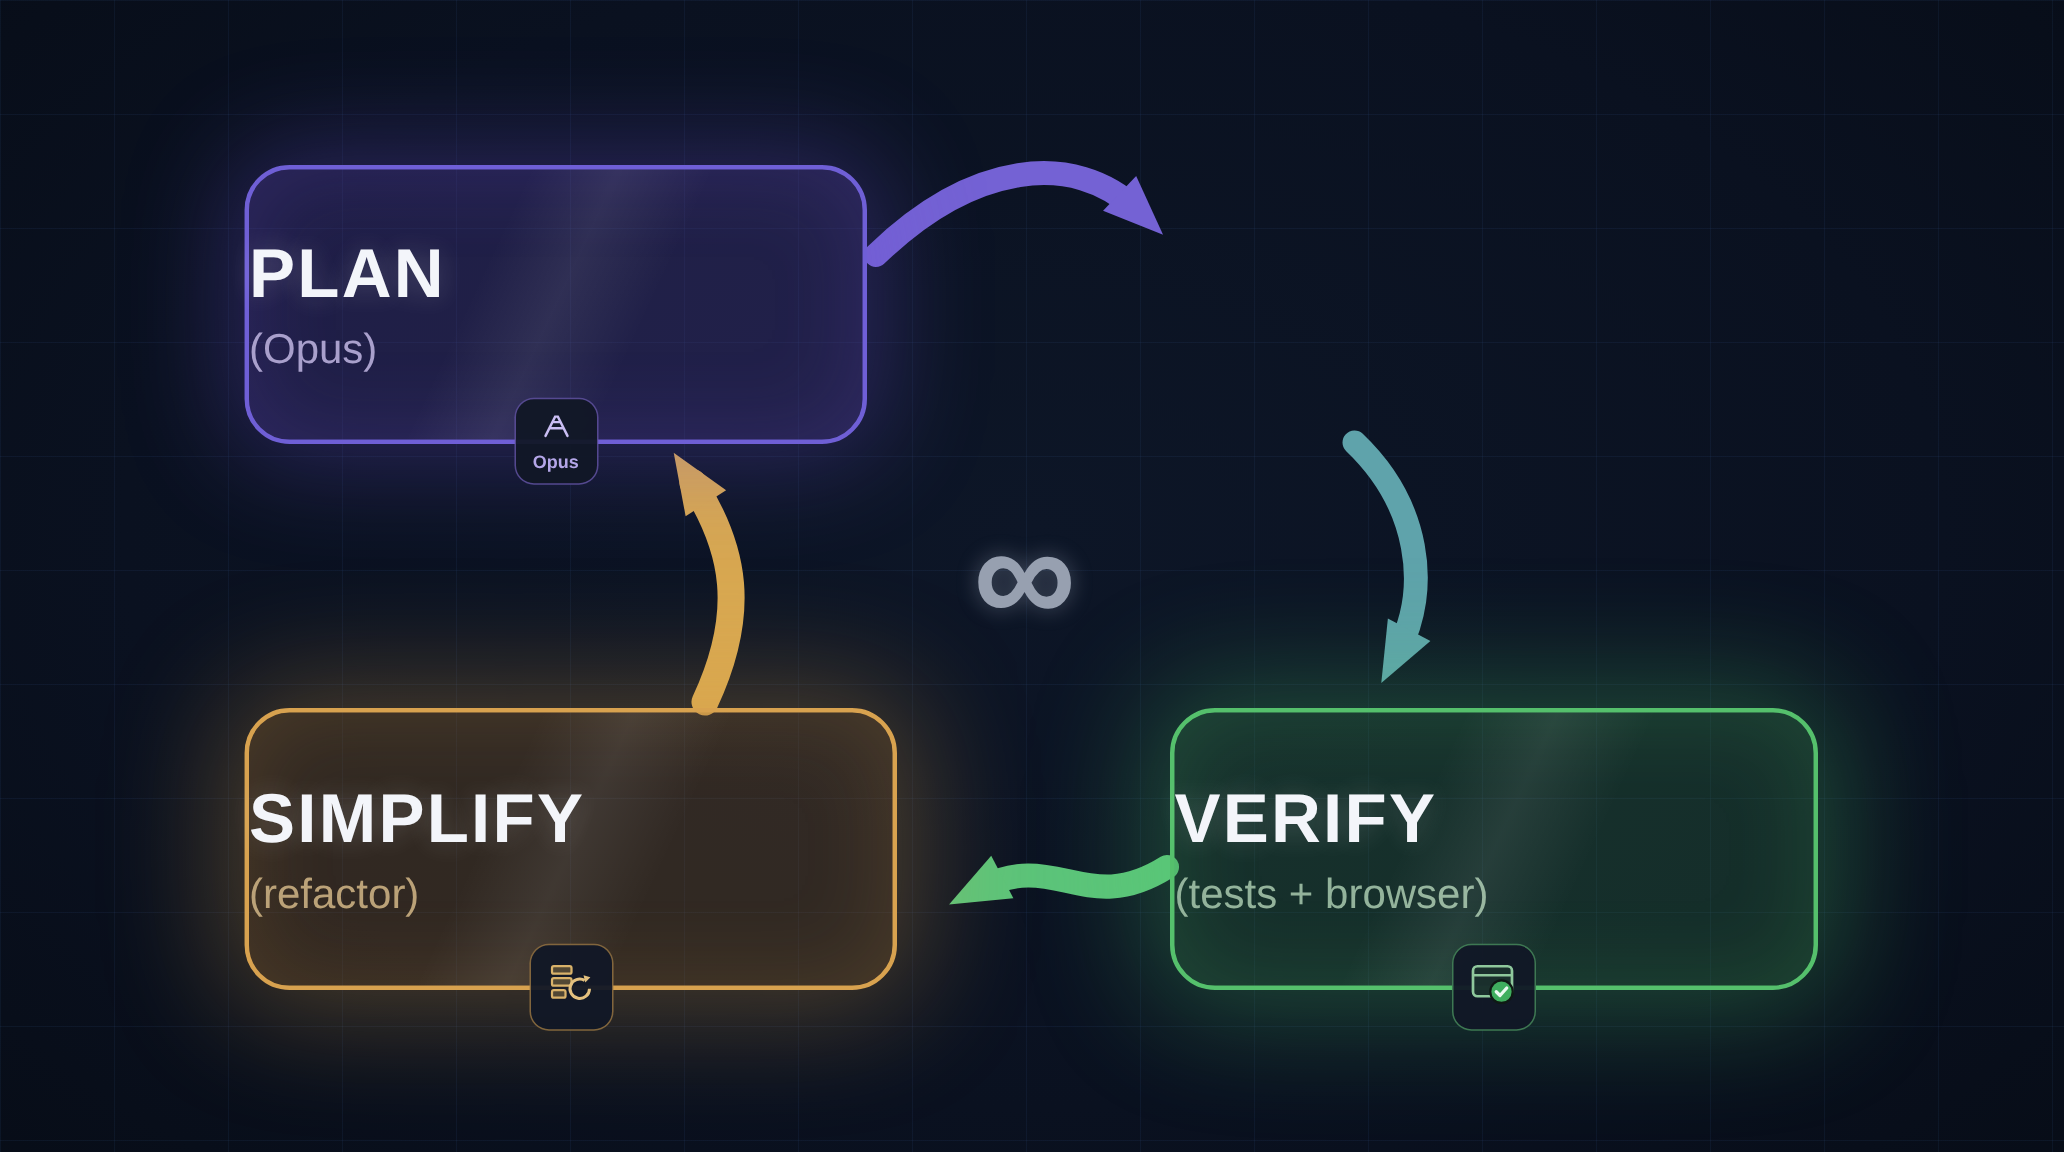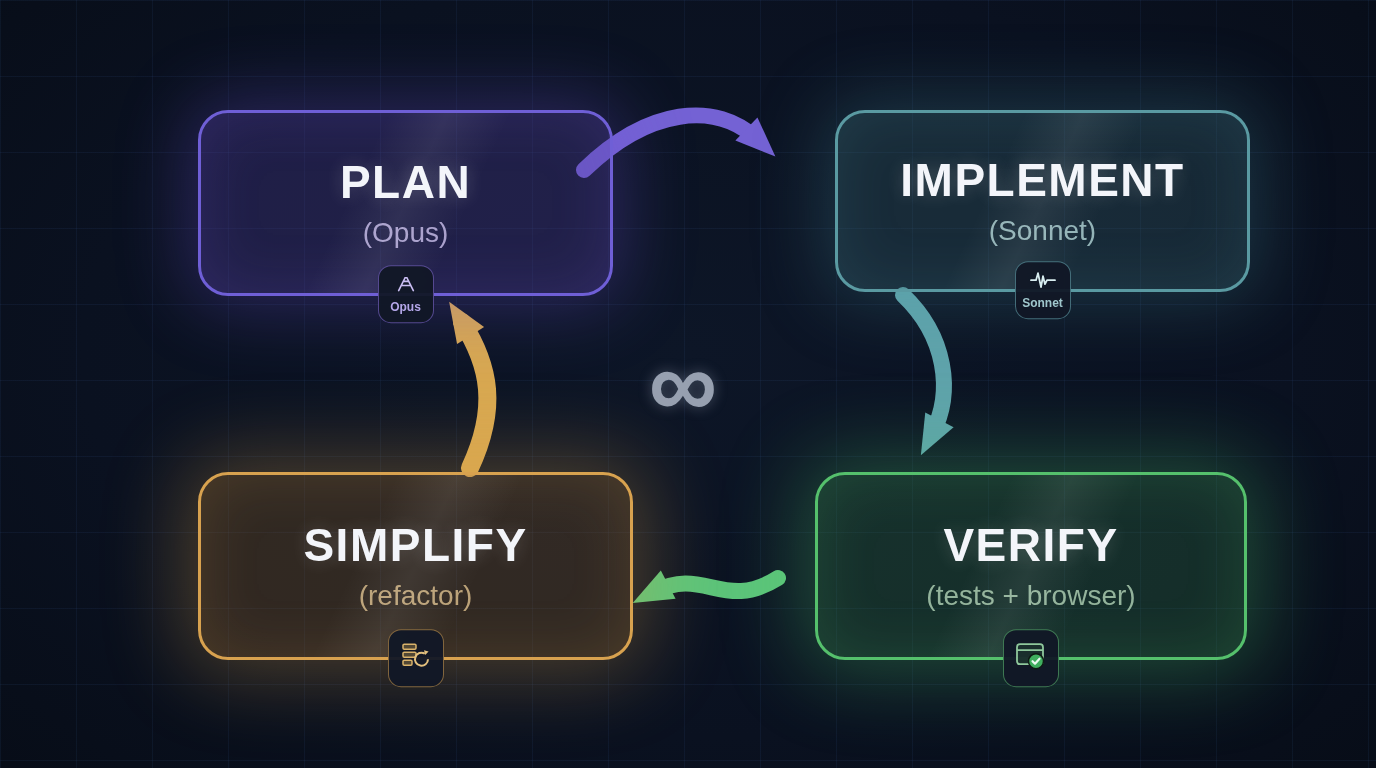--- a/index.html
+++ b/index.html
@@ -7,22 +7,22 @@
     position:relative;width:1376px;height:768px;overflow:hidden;
     font-family:"Liberation Sans", sans-serif;
     background:
       linear-gradient(rgba(62,104,168,0.10) 1px, transparent 1px),
       linear-gradient(90deg, rgba(62,104,168,0.10) 1px, transparent 1px),
       radial-gradient(1100px 700px at 50% 46%, #0d1627 0%, #0a1120 55%, #060b14 100%);
     background-size:76px 76px, 76px 76px, 100% 100%;
   }
   .node{
     position:absolute;border-radius:30px;
-    display:flex;flex-direction:column;align-items:center;justify-content:center;
-    text-align:center;box-sizing:border-box;margin-left:35px;
+    display:flex;flex-direction:column;align-items:flex-start;justify-content:center;
+    text-align:center;box-sizing:border-box;
   }
   .node::after{
     content:"";position:absolute;inset:0;border-radius:28px;pointer-events:none;
     background:linear-gradient(115deg, transparent 38%, rgba(255,255,255,0.07) 50%, transparent 63%);
   }
   .node .title{
     font-size:46px;font-weight:bold;color:#f3f5fa;letter-spacing:1.5px;line-height:1.1;
     text-shadow:0 0 18px rgba(255,255,255,0.18);
   }
   .node .subtitle{font-size:28px;margin-top:10px;font-weight:normal;}
@@ -104,32 +104,20 @@
     <div class="badge">
       <span>
         <svg width="22" height="20" viewBox="0 0 24 20">
           <path d="M4 17 L11 3 L13 3 L20 17 M7.5 11.5 L16.5 11.5 M9.5 7 L14.5 7" fill="none" stroke="#c9bdf2" stroke-width="1.8" stroke-linecap="round"></path>
         </svg>
       </span>
       <span class="badge-label">Opus</span>
     </div>
   </div>
 
-  <div class="node" id="node-implement">
-    <div class="title">IMPLEMENT</div>
-    <div class="subtitle">(Sonnet)</div>
-    <div class="badge">
-      <span>
-        <svg width="26" height="20" viewBox="0 0 26 20">
-          <path d="M1 10 H6 L8 3 L11 17 L13 6 L15 14 L17 10 H25" fill="none" stroke="#d8edf0" stroke-width="1.8" stroke-linejoin="round" stroke-linecap="round"></path>
-        </svg>
-      </span>
-      <span class="badge-label">Sonnet</span>
-    </div>
-  </div>
 
   <div class="node" id="node-verify">
     <div class="title">VERIFY</div>
     <div class="subtitle">(tests + browser)</div>
     <div class="badge">
       <span>
         <svg width="34" height="32" viewBox="0 0 34 32">
           <rect x="3" y="4" width="26" height="20" rx="3" fill="rgba(40,80,55,0.4)" stroke="#8fc89c" stroke-width="1.8"></rect>
           <line x1="3" y1="10" x2="29" y2="10" stroke="#8fc89c" stroke-width="1.6"></line>
           <circle cx="22" cy="21" r="7.5" fill="#3fae5e" stroke="#0f1a14" stroke-width="1.5"></circle>

